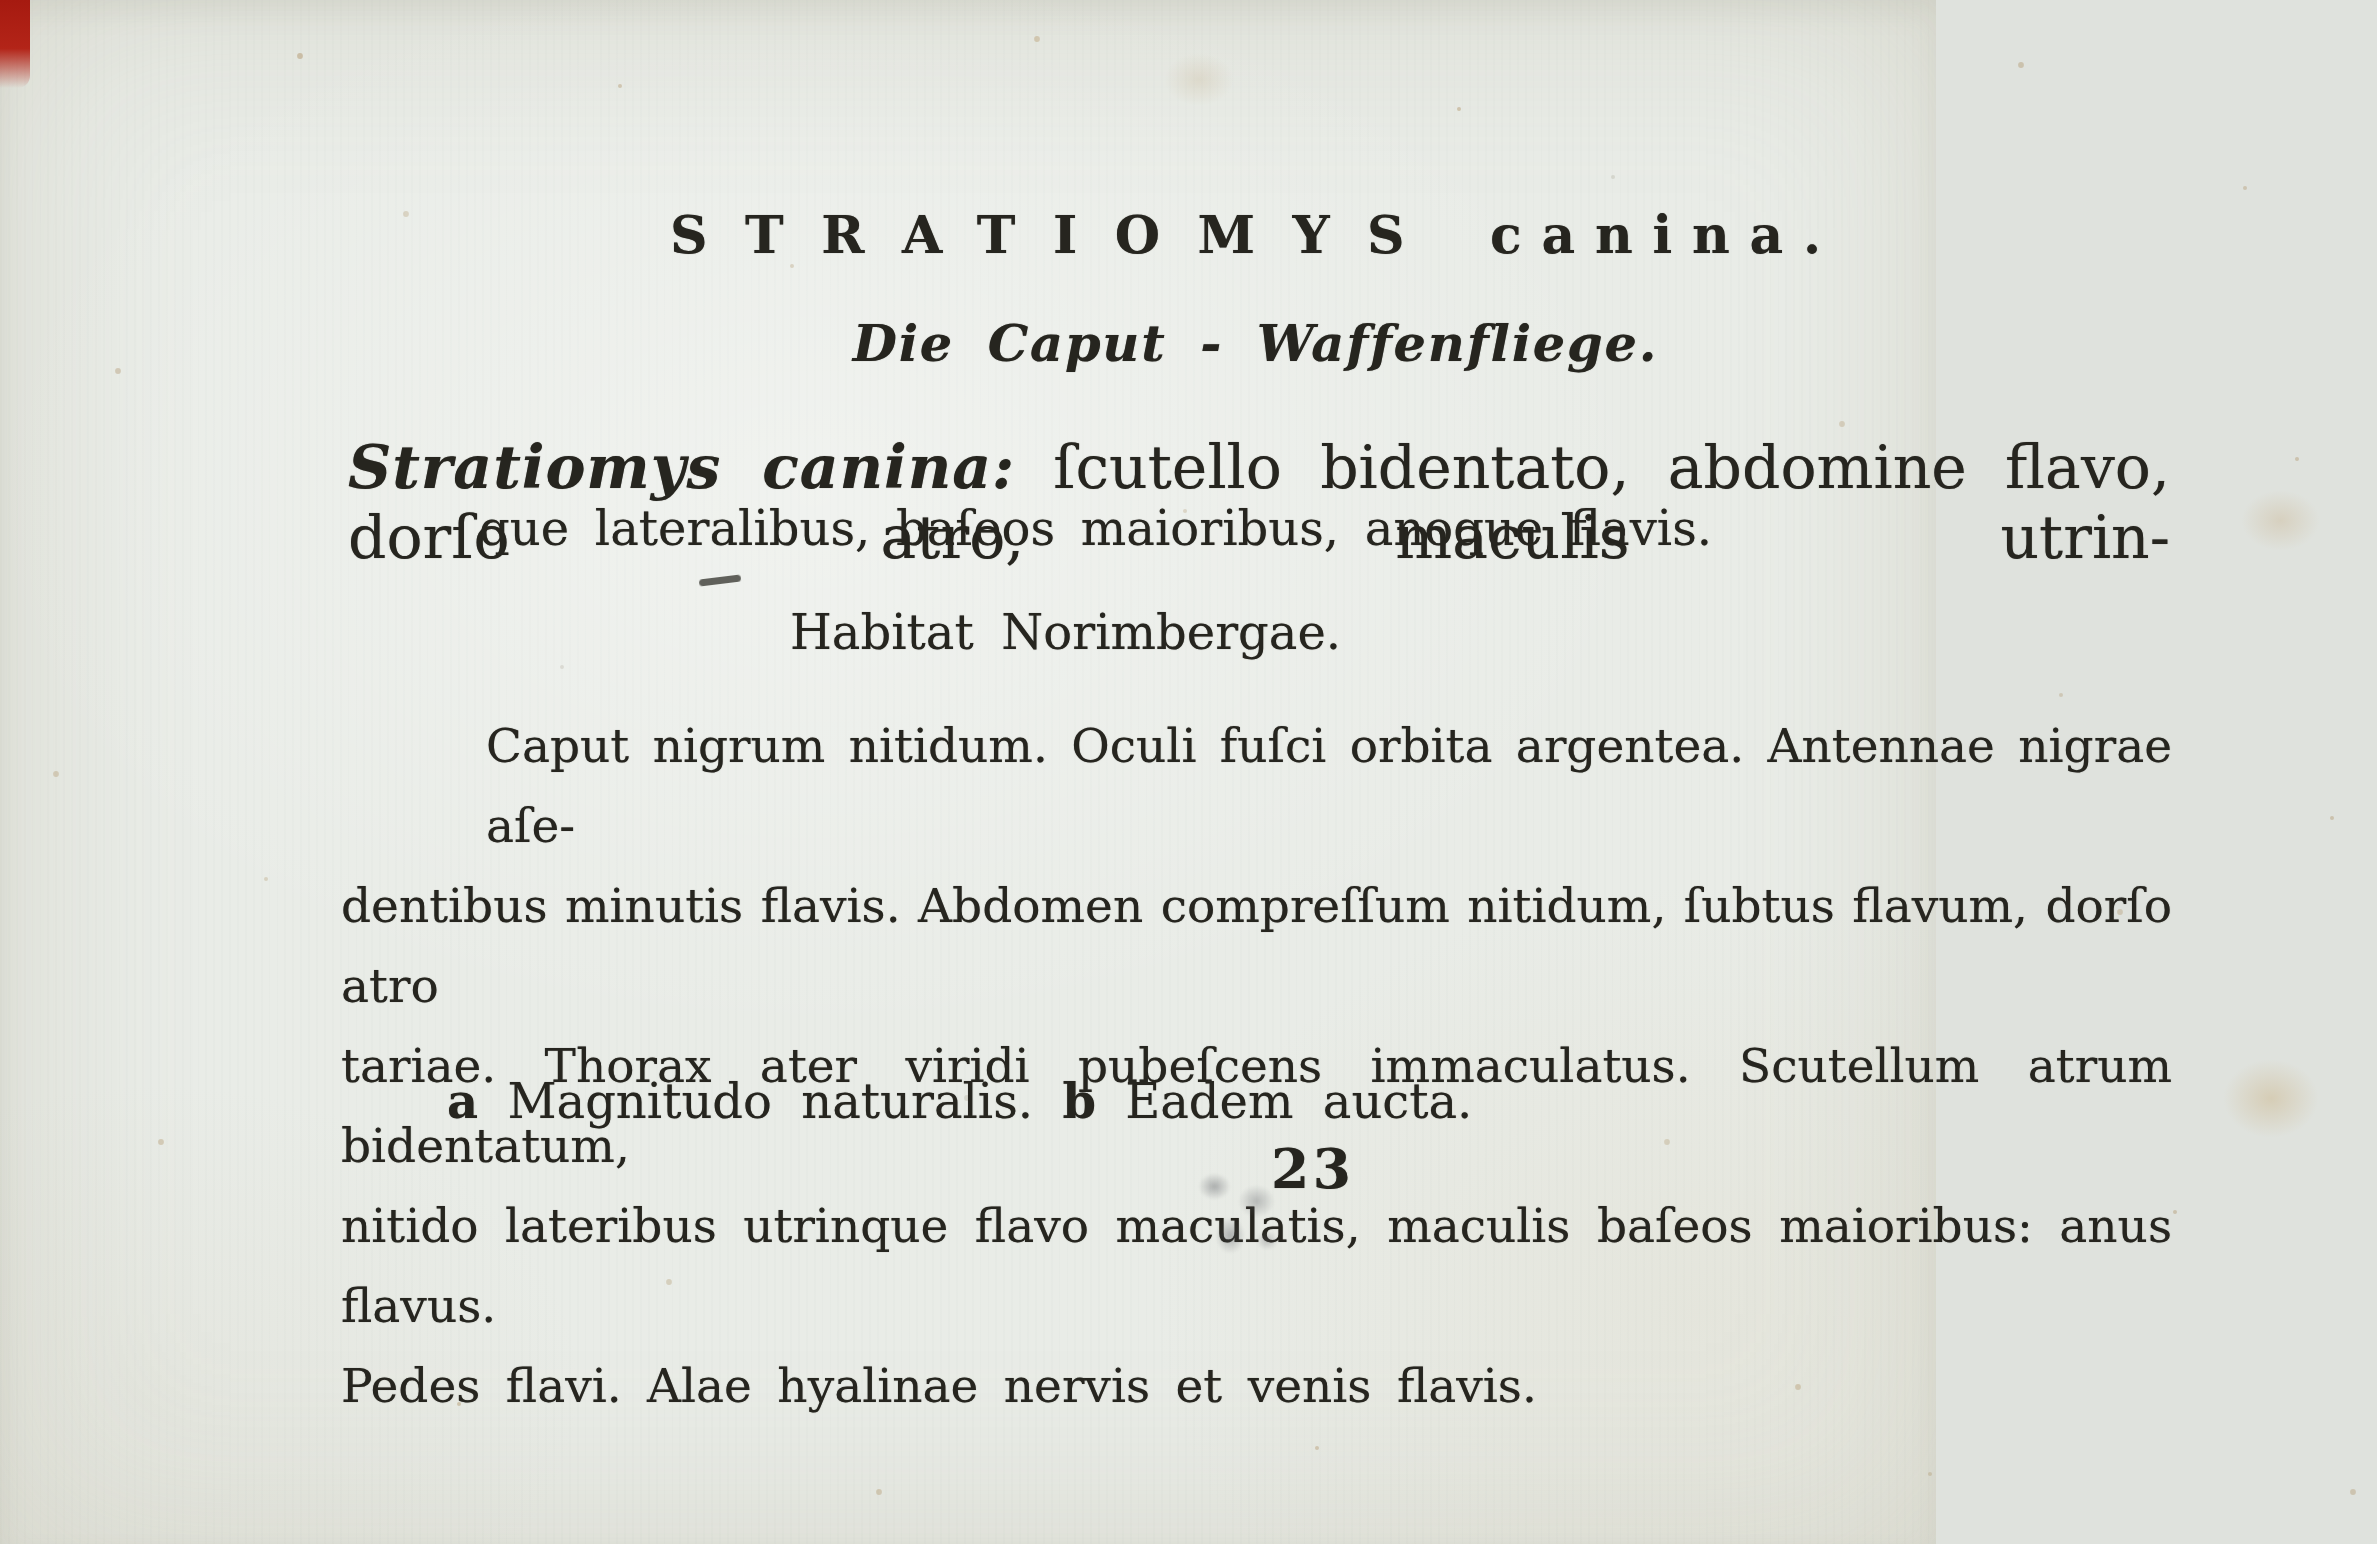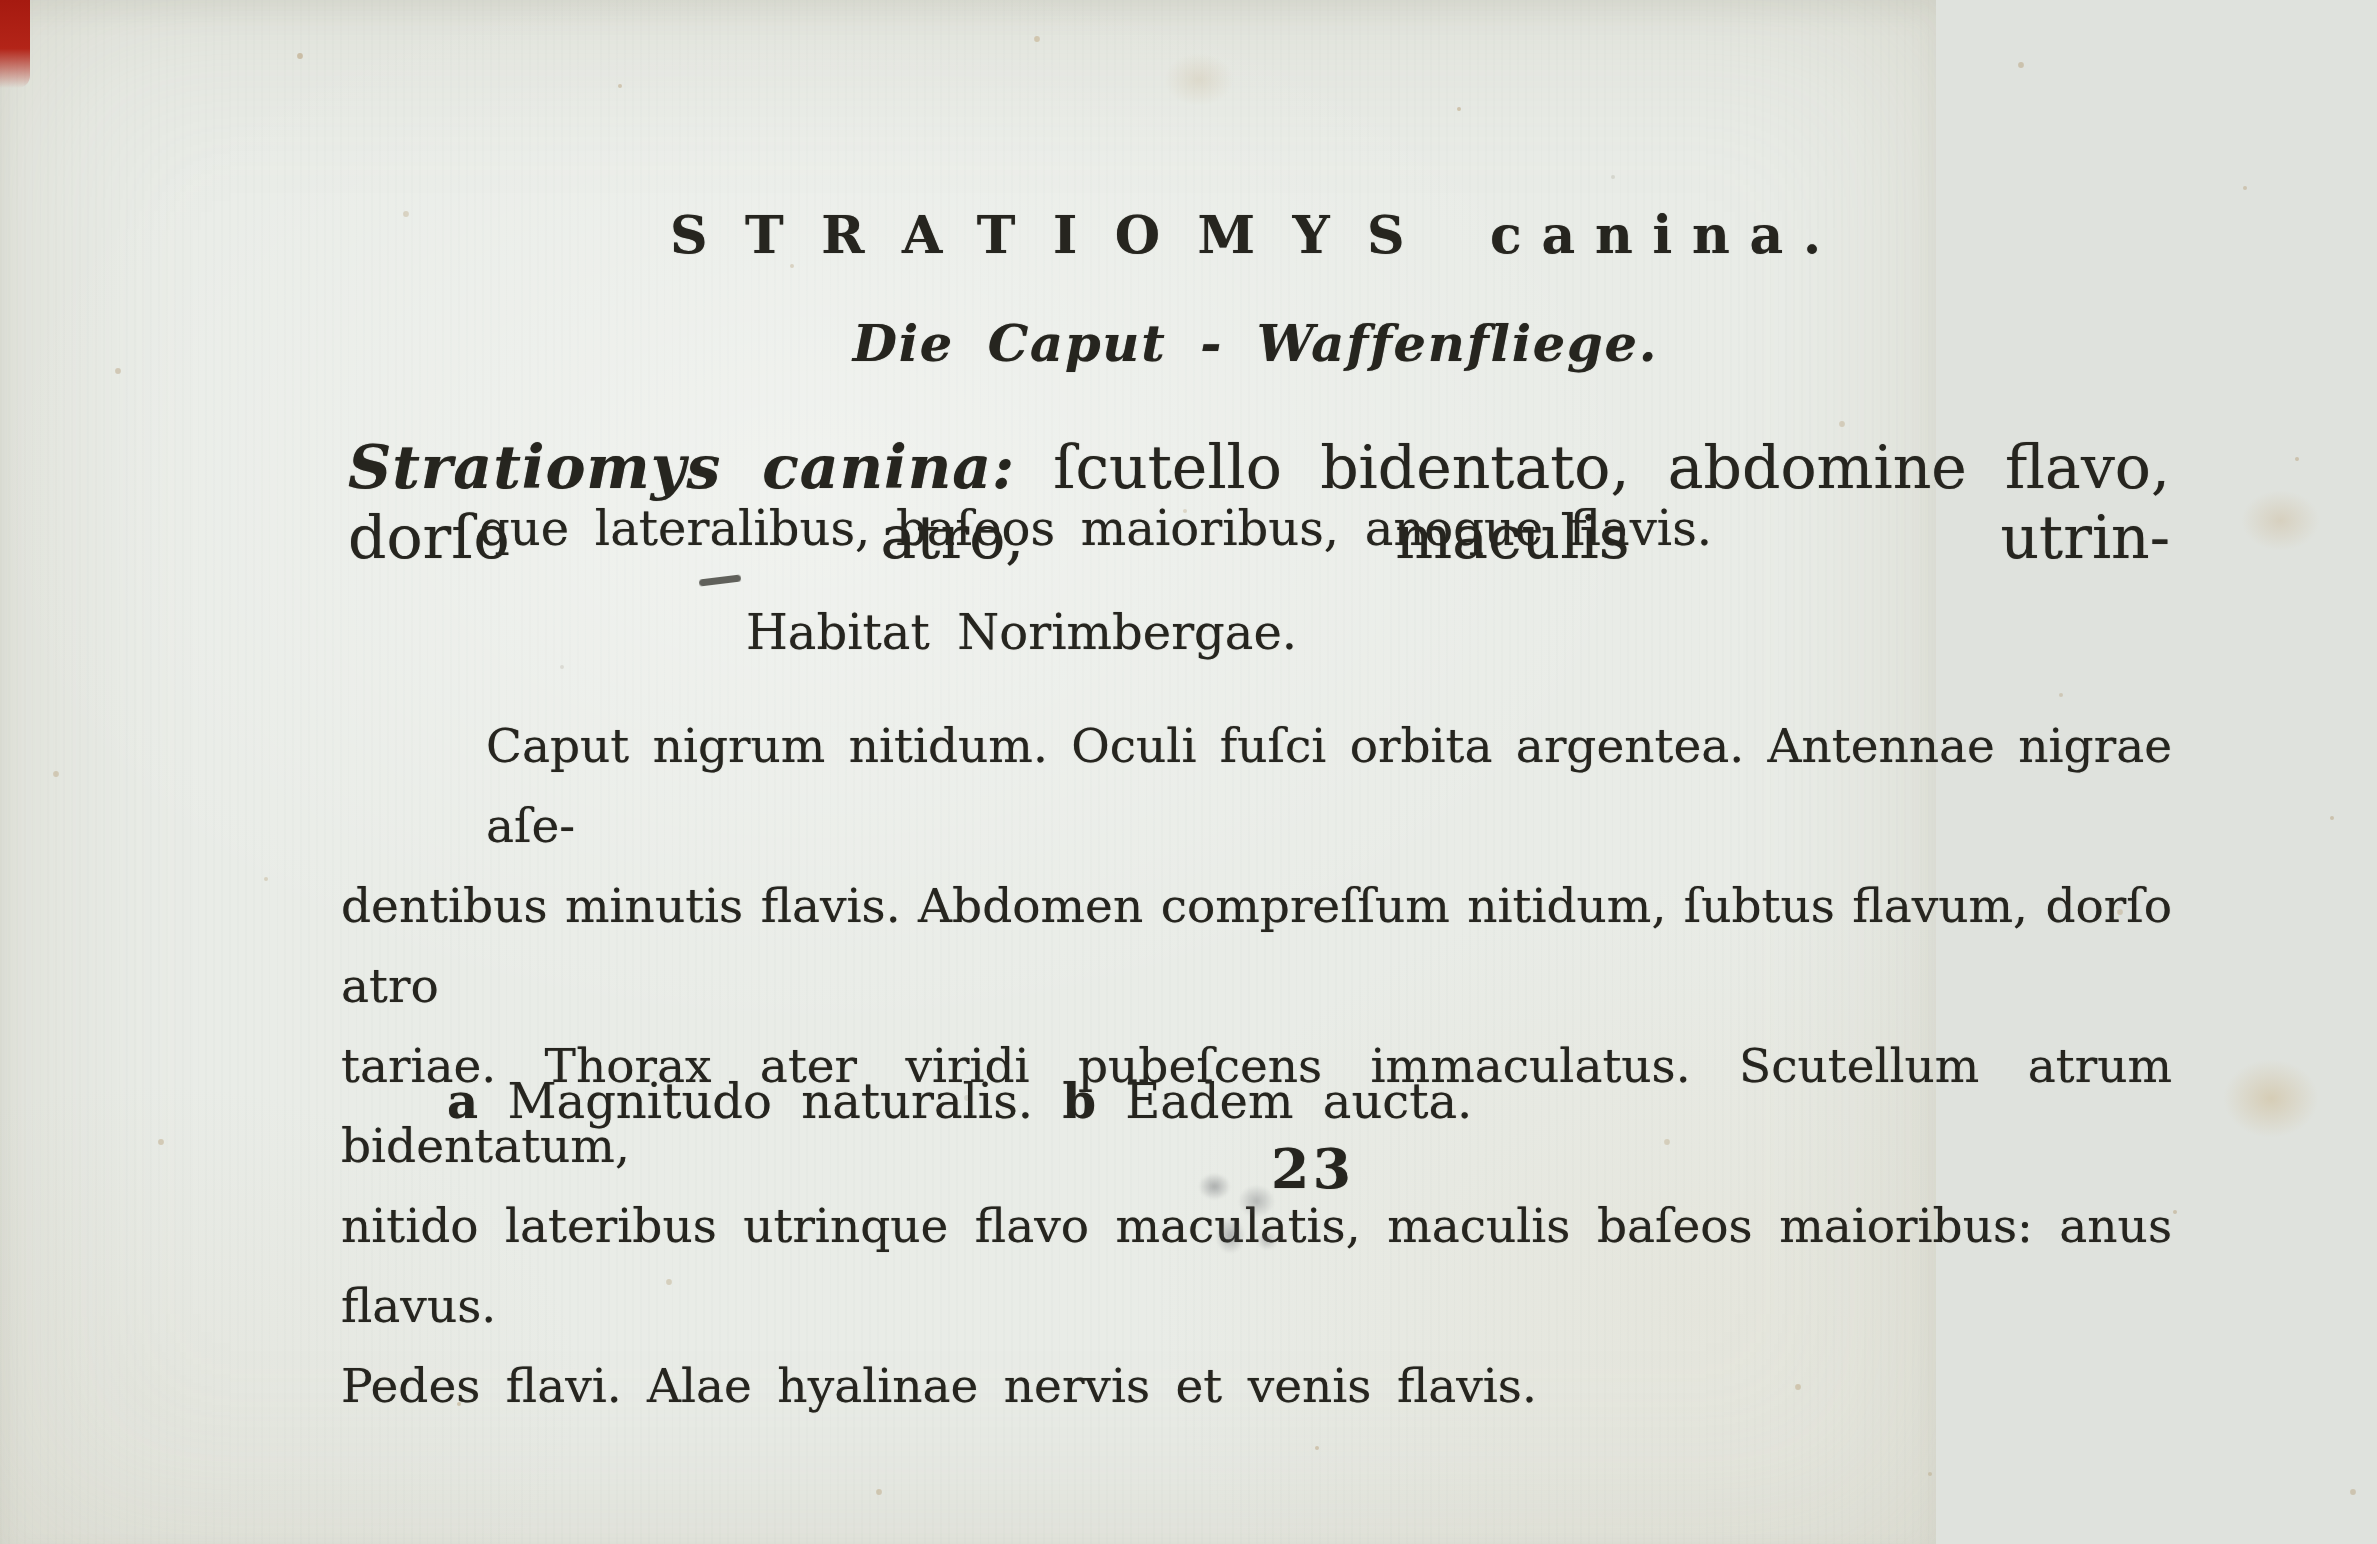--- a/index.html
+++ b/index.html
@@ -75,21 +75,21 @@
     position: absolute;
     top: 500px;
     left: 479px;
     font-size: 48px;
     word-spacing: 10.5px;
     white-space: nowrap;
   }
   .habitat {
     position: absolute;
     top: 604px;
-    left: 746px;
+    left: 790px;
     font-size: 48px;
     word-spacing: 12.3px;
     white-space: nowrap;
   }
   .description {
     position: absolute;
     top: 706px;
     left: 341px;
     width: 1831px;
     font-size: 47px;

